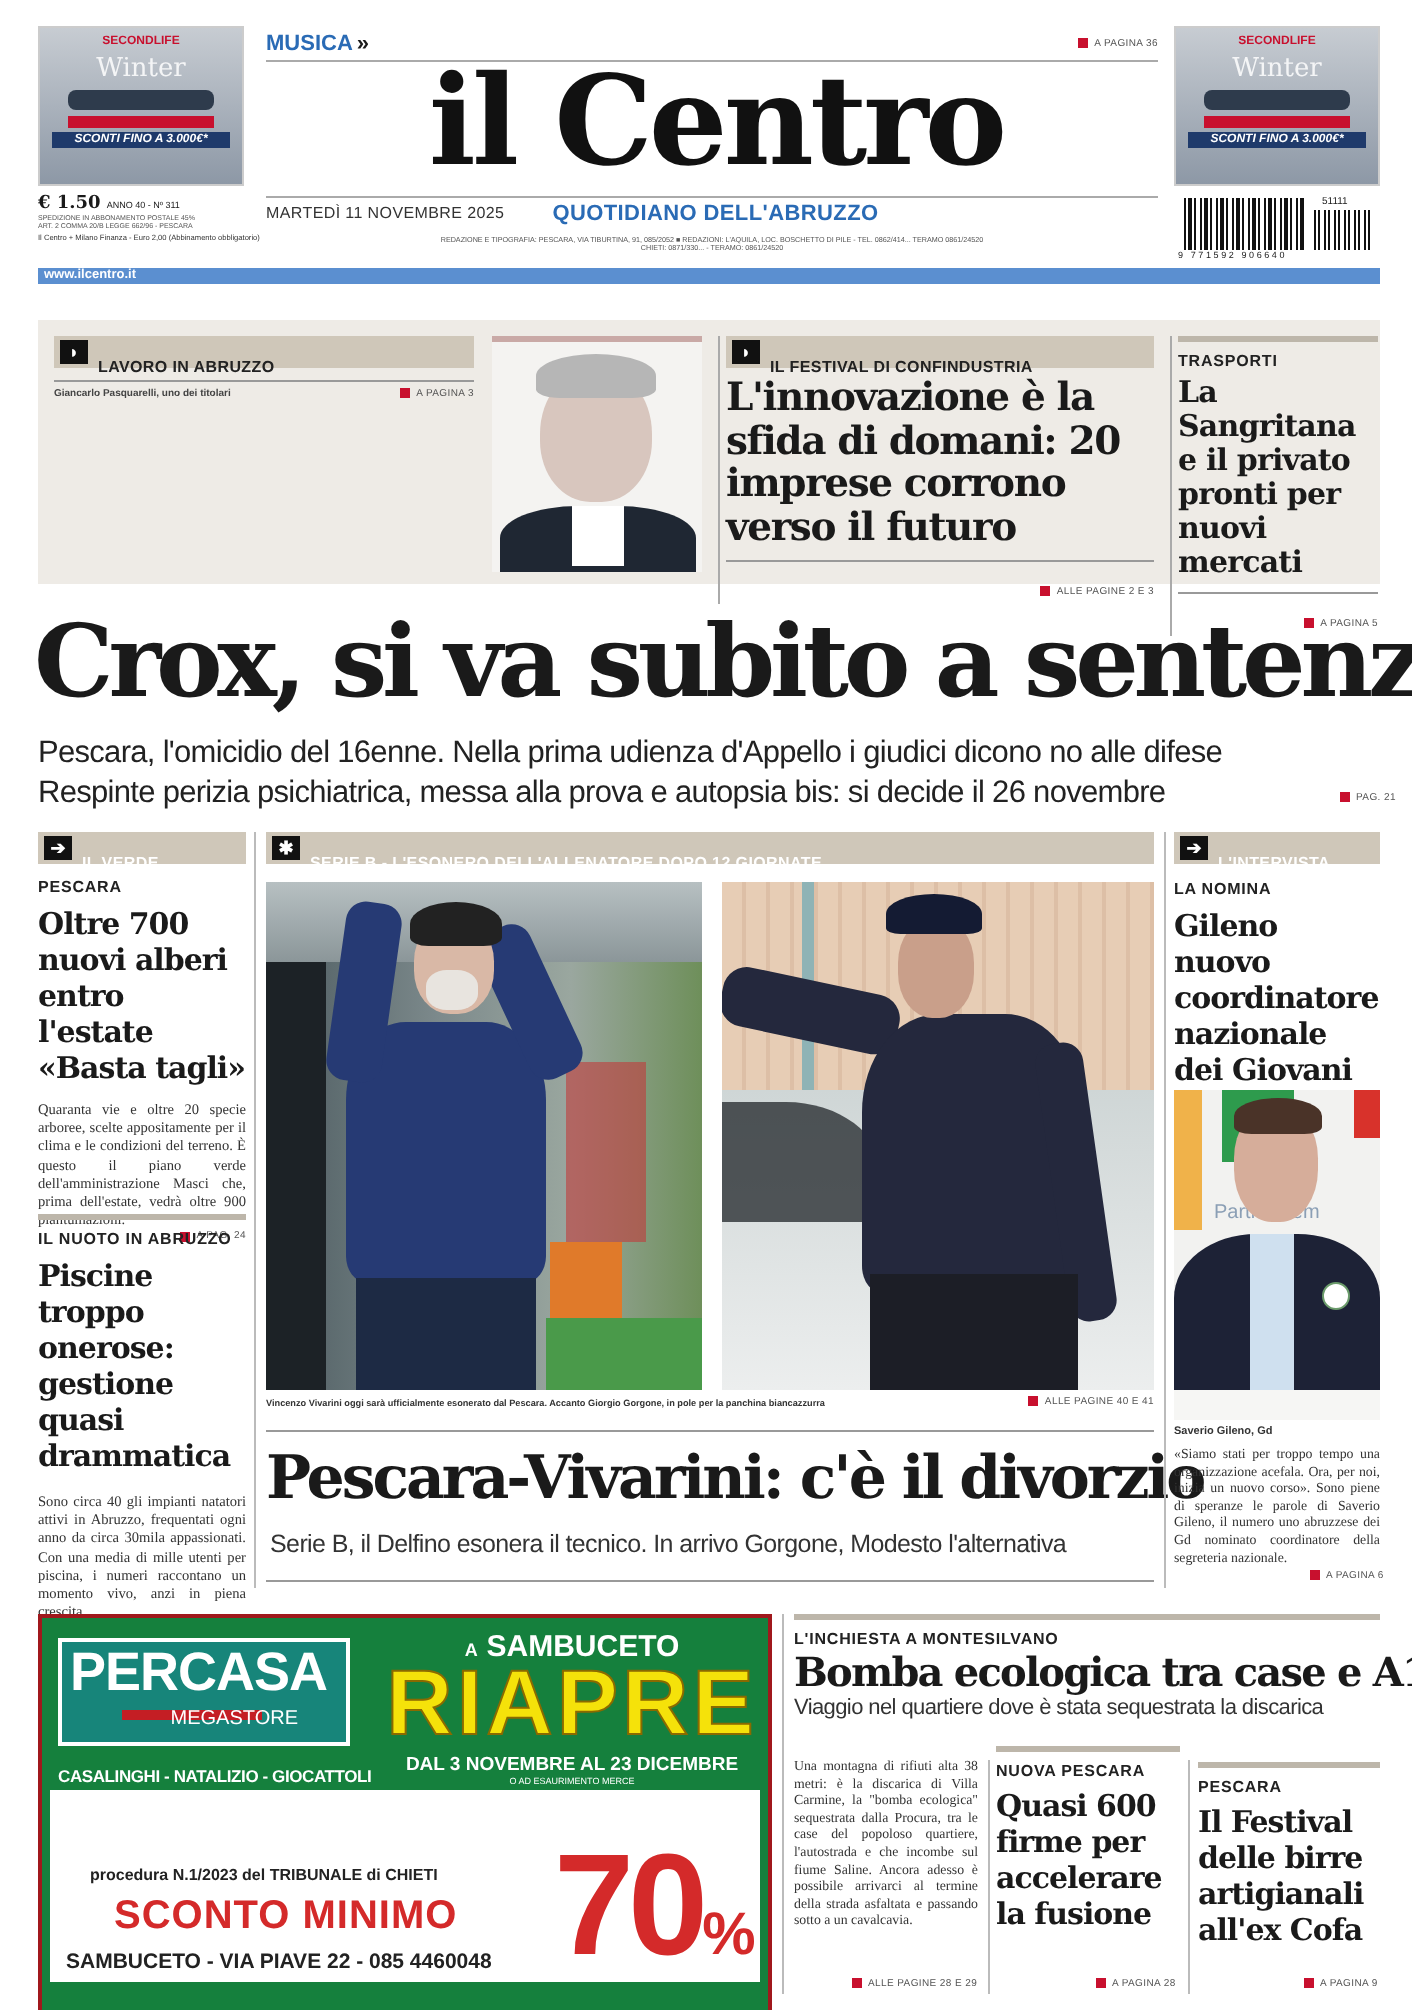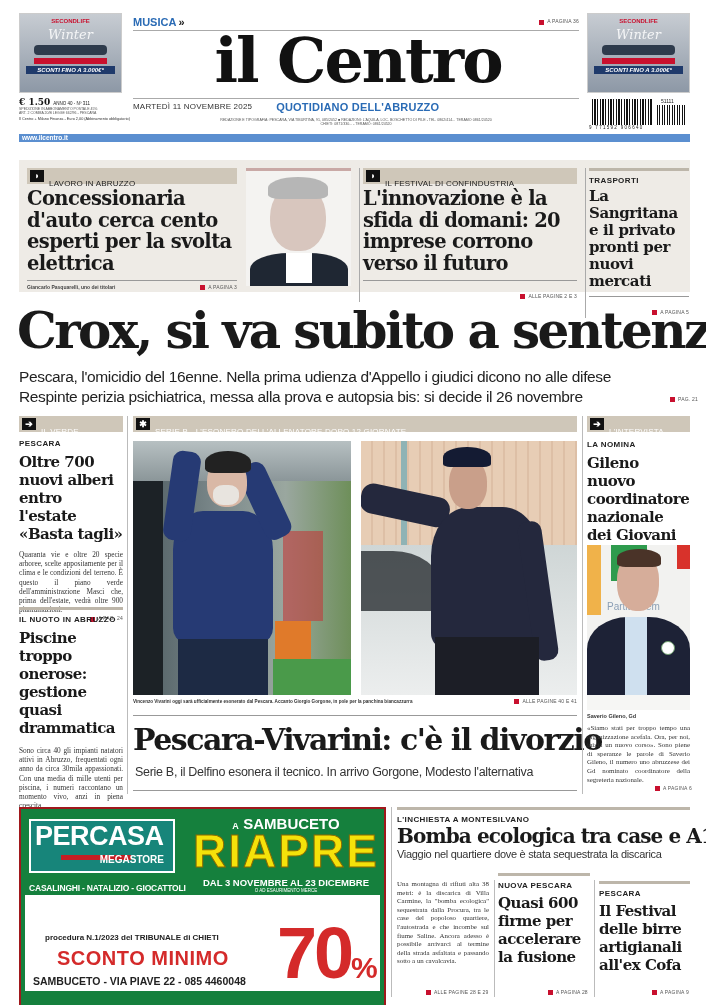--- a/index.html
+++ b/index.html
@@ -4,30 +4,30 @@
 <style>
   * { box-sizing: border-box; margin: 0; padding: 0; }
   html, body { width: 706px; height: 1005px; background: #ffffff; overflow: hidden; }
   body { font-family: "Liberation Sans", sans-serif; color: #1a1a1a; position: relative; }
   .abs { position: absolute; }
   .serif { font-family: "DejaVu Serif", "Liberation Serif", serif; }
   .red-sq { display: inline-block; width: 5px; height: 5px; background: #c8102e; margin-right: 3px; vertical-align: middle; }
   .pageref { font-size: 5px; color: #555; letter-spacing: 0.2px; white-space: nowrap; }
   .kicker-bar { background: #cfc7b9; height: 16px; display: flex; align-items: center; }
   .kicker-bar .ico { width: 14px; height: 12px; background: #111; margin: 0 5px 0 3px; color: #fff; font-size: 9px; line-height: 12px; text-align: center; font-weight: bold; }
-  .kicker-bar .txt { font-size: 8px; font-weight: normal; color: #222; letter-spacing: 0.2px; margin-top: 14px; }
+  .kicker-bar .txt { font-size: 8px; font-weight: bold; color: #222; letter-spacing: 0.2px; margin-top: 14px; }
   .kicker-bar.light .txt { color: #fff; }
   .kicker { font-size: 8px; font-weight: bold; color: #222; letter-spacing: 0.4px; }
   .rule { background: #bdb6aa; height: 3px; }
   .thin { background: #999; height: 1px; }
   .body-text { font-family: "Liberation Serif", serif; font-size: 7.3px; line-height: 9.2px; color: #333; text-align: justify; }
   
   .promo { background: linear-gradient(#c7ccd2, #8d98a6); border: 1px solid #ccc; }
   .promo .brand { font-size: 6px; color: #c8102e; font-weight: bold; text-align: center; margin-top: 4px; }
-  .promo .script { font-family: "DejaVu Serif", serif; font-style: italic; font-size: 13px; color: #fff; text-align: center; margin-top: 3px; opacity: .85; }
+  .promo .script { font-family: "DejaVu Serif", serif; font-size: 13px; color: #fff; text-align: center; margin-top: 3px; opacity: .85; }
   .promo .cars { height: 10px; margin: 3px 14px 0; background: #2e3b4c; border-radius: 4px; }
   .promo .rbar { height: 6px; background: #c8102e; margin: 3px 14px 0; }
   .promo .cta { font-size: 6px; color: #fff; font-weight: bold; font-style: italic; text-align: center; background: #1f3a6b; margin: 2px 6px 0; padding: 1px 0; }
   .photo { overflow: hidden; }
 </style>
 </head>
 <body>
 
 <div class="abs promo" style="left:19px;top:13px;width:103px;height:80px;">
   <div class="brand">SECONDLIFE</div>
@@ -83,21 +83,20 @@
   <span style="font-size:6.5px;font-weight:bold;color:#fff;padding-left:3px;line-height:8px;display:block;">www.ilcentro.it</span>
 </div>
 
 <div class="abs" style="left:19px;top:160px;width:671px;height:132px;background:#eeebe6;"></div>
 
 <div class="abs" style="left:27px;top:168px;width:210px;">
   <div class="kicker-bar">
     <span class="ico">◗</span>
     <span class="txt">LAVORO IN ABRUZZO</span>
   </div>
-  <div class="serif" style="font-size:19.5px;font-weight:bold;line-height:21.5px;margin-top:4px;letter-spacing:-0.6px;color:#1a1a1a;">Concessionaria d'auto cerca cento esperti per la svolta elettrica</div>
   <div class="thin" style="margin-top:6px;"></div>
   <div style="display:flex;justify-content:space-between;margin-top:3px;">
     <span style="font-size:5px;font-weight:bold;color:#444;">Giancarlo Pasquarelli, uno dei titolari</span>
     <span class="pageref"><span class="red-sq"></span><span>A PAGINA 3</span></span>
   </div>
 </div>
 
 <div class="abs photo" style="left:246px;top:168px;width:105px;height:118px;background:#f4f3f1;border-top:3px solid #c9a9a6;">
   <div style="position:absolute;left:24px;top:12px;width:56px;height:68px;background:#d8c6be;border-radius:50% 50% 45% 45%;"></div>
   <div style="position:absolute;left:22px;top:6px;width:60px;height:22px;background:#b6b6b6;border-radius:50% 50% 20% 20%;"></div>
@@ -217,21 +216,21 @@
   <div style="position:absolute;left:0;top:150px;width:103px;height:15px;background:#f6f6f4;"></div>
 </div>
 <div class="abs" style="left:587px;top:713px;font-size:5.5px;font-weight:bold;color:#333;">Saverio Gileno, Gd</div>
 <div class="abs body-text" style="left:587px;top:724px;width:103px;font-size:6.9px;line-height:8.6px;">«Siamo stati per troppo tempo una organizzazione acefala. Ora, per noi, inizia un nuovo corso». Sono piene di speranze le parole di Saverio Gileno, il numero uno abruzzese dei Gd nominato coordinatore della segreteria nazionale.</div>
 <div class="abs pageref" style="left:655px;top:785px;"><span class="red-sq"></span><span>A PAGINA 6</span></div>
 
 <div class="abs" style="left:19px;top:807px;width:367px;height:223px;background:#15803d;border:2px solid #a0181c;">
   <div class="abs" style="left:8px;top:10px;width:146px;height:54px;background:#17857a;border:2px solid #fff;">
     <div style="font-size:27px;font-weight:bold;color:#fff;letter-spacing:-0.5px;line-height:30px;padding-left:4px;">PERCASA</div>
     <div style="position:absolute;left:30px;top:34px;width:70px;height:5px;background:#c41e24;"></div>
-    <div style="position:absolute;right:9px;top:33px;font-size:10px;color:#fff;font-weight:bold;padding-left:20px;">MEGASTORE</div>
+    <div style="position:absolute;right:24px;top:33px;font-size:10px;color:#fff;font-weight:normal;padding-left:20px;">MEGASTORE</div>
   </div>
   <div class="abs" style="left:8px;top:74px;font-size:8.5px;color:#fff;font-weight:bold;letter-spacing:-0.2px;">CASALINGHI - NATALIZIO - GIOCATTOLI</div>
   <div class="abs" style="left:170px;top:6px;width:190px;text-align:center;color:#fff;font-weight:bold;">
     <span style="font-size:9px;">A</span>
     <span style="font-size:15px;">SAMBUCETO</span>
   </div>
   <div class="abs" style="left:170px;top:18px;width:190px;text-align:center;font-size:46px;font-weight:bold;color:#f5e20a;line-height:48px;letter-spacing:2px;-webkit-text-stroke:1px #8a6a00;">RIAPRE</div>
   <div class="abs" style="left:170px;top:68px;width:190px;text-align:center;font-size:9.5px;color:#fff;font-weight:bold;">DAL 3 NOVEMBRE AL 23 DICEMBRE</div>
   <div class="abs" style="left:170px;top:79px;width:190px;text-align:center;font-size:4.5px;color:#fff;">O AD ESAURIMENTO MERCE</div>
   <div class="abs" style="left:4px;top:86px;width:355px;height:96px;background:#fff;">

